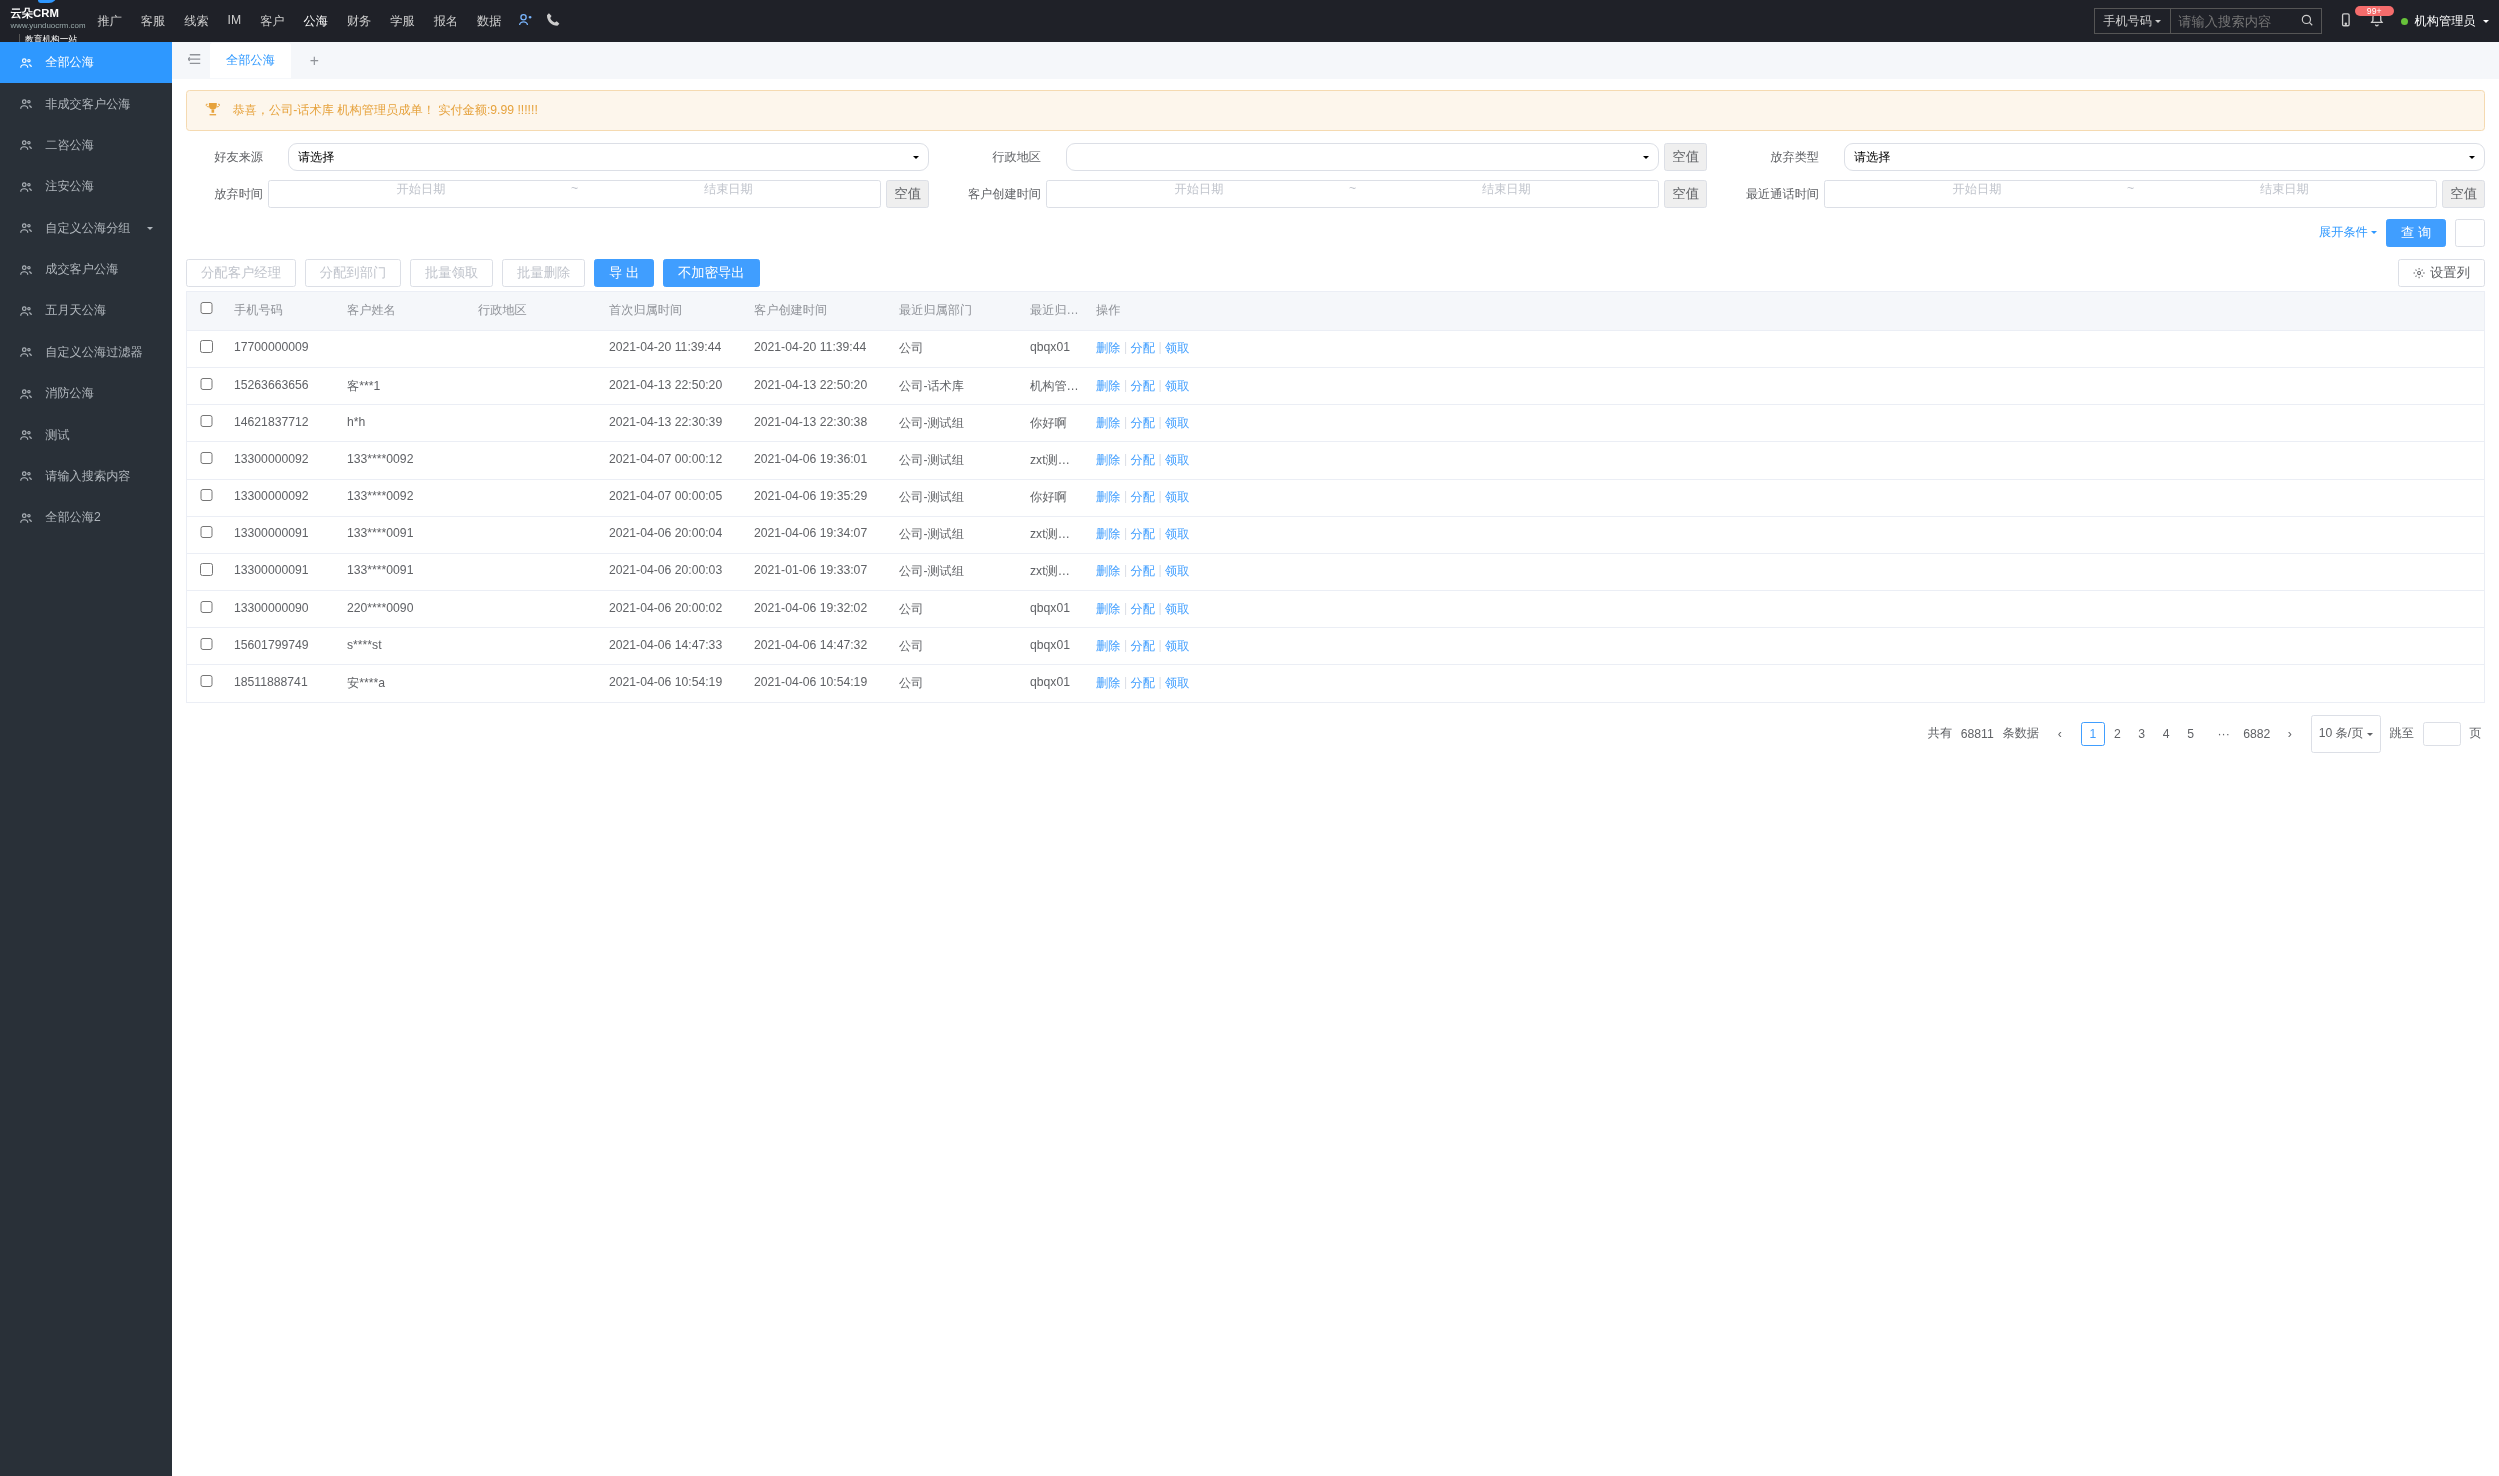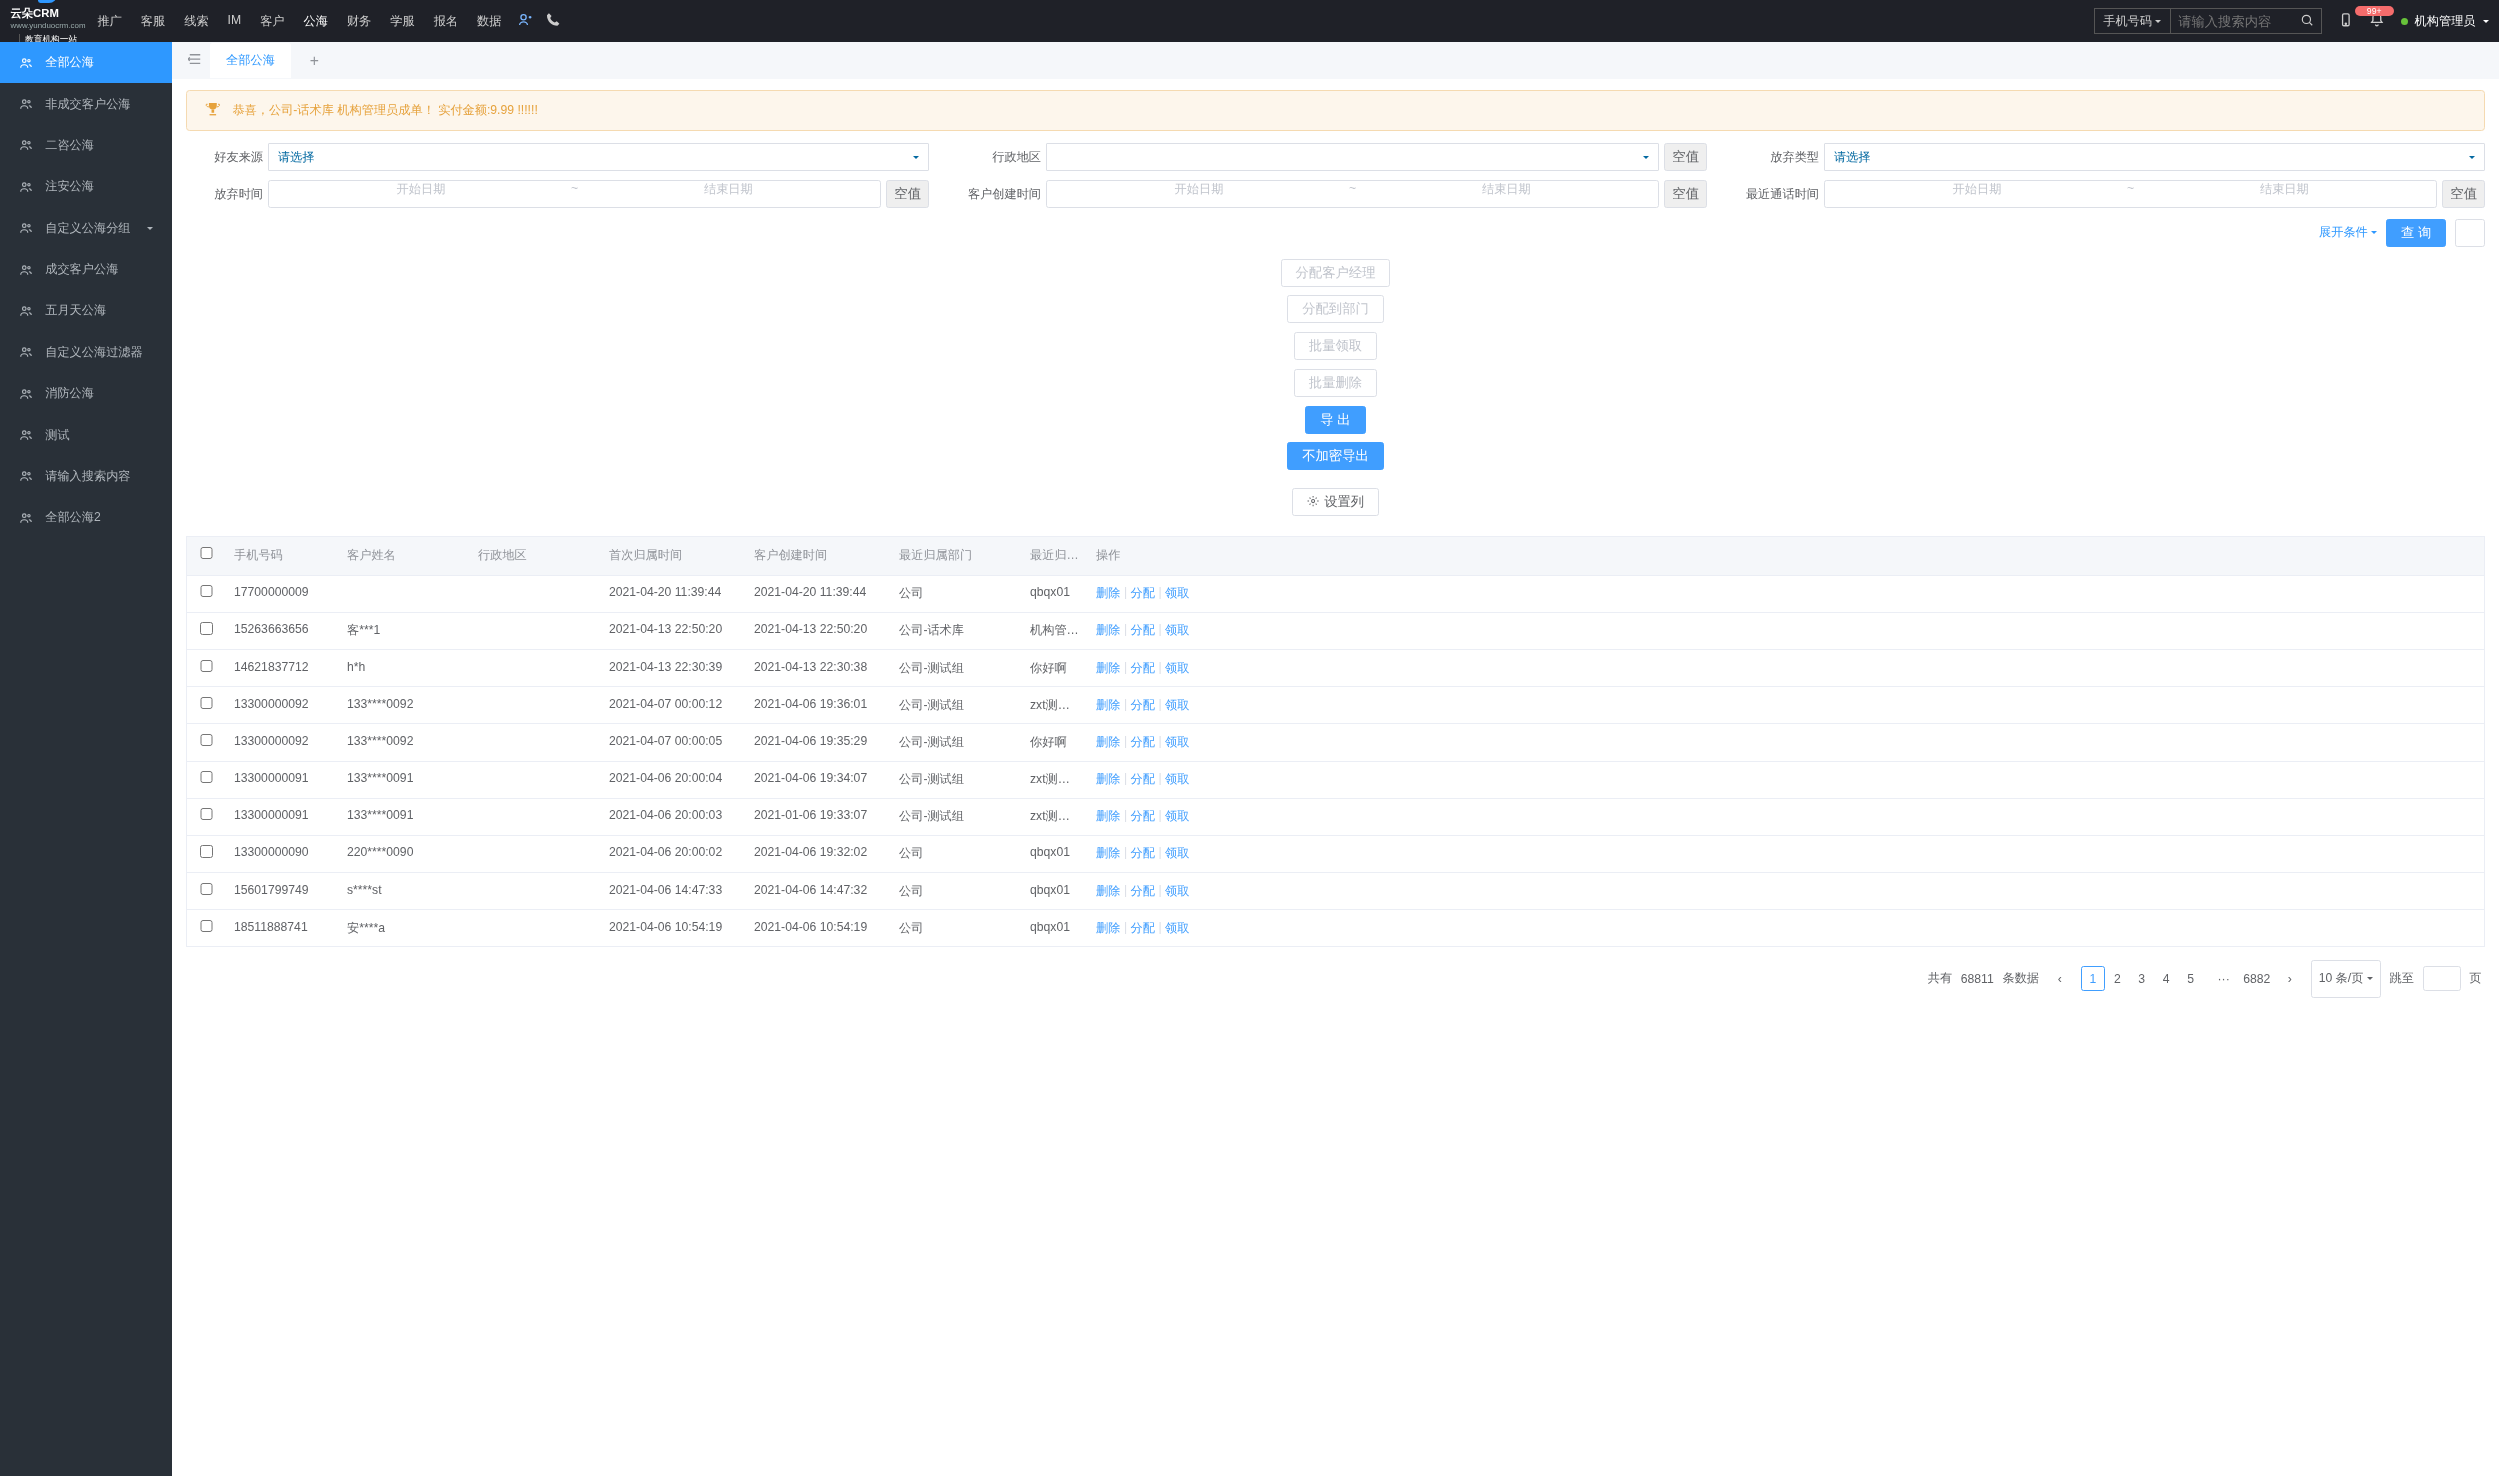--- a/index.html
+++ b/index.html
@@ -32,33 +32,33 @@
 .tab { background: #fff; padding: 8.7px 15.7px; border-radius: 2.6px 2.6px 0 0; color: #2e98ff; cursor: pointer; margin-right: 7px; }
 .tab-add { padding: 5.2px 12.2px; color: #909399; cursor: pointer; font-size: 15.7px; }
 
 .content { flex: 1; background: #fff; padding: 10.5px 14px; overflow: auto; }
 .banner { border: 0.9px solid #f5dab1; background: #fdf6ec; padding: 10.5px 17.5px; border-radius: 3.5px; margin-bottom: 12.2px; color: #e6a23c; display: flex; align-items: center; gap: 12.2px; }
 .trophy { color: #e6a23c; }
 
 .filters { display: grid; grid-template-columns: repeat(3, 1fr); gap: 8.7px 35px; margin-bottom: 10.5px; }
 .filter-item { display: flex; align-items: center; gap: 5.2px; }
 .filter-item label { width: 77px; text-align: right; color: #606266; }
-.sel { flex: 1; height: 28px; border: 0.9px solid #dcdfe6; border-radius: 1px; padding: 0 8.7px; color: #0369a1; display: flex; align-items: center; justify-content: space-between; cursor: pointer; }
+.sel { flex: 1; height: 28px; border: 0.9px solid #dcdfe6; border-radius: 9px; padding: 0 8.7px; color: #000000; display: flex; align-items: center; justify-content: space-between; cursor: pointer; margin-left: 20px; }
 .nul-btn { height: 28px; padding: 0 7px; border: 0.9px solid #dcdfe6; border-radius: 2.6px; cursor: pointer; color: #606266; }
 .date-pair { flex: 1; height: 28px; border: 0.9px solid #dcdfe6; border-radius: 2.6px; display: flex; padding: 0 8.7px; color: #c0c4cc; gap: 7px; }
 .date-pair span { flex: 1; text-align: center; }
 
 .filter-actions { display: flex; justify-content: flex-end; align-items: center; gap: 8.7px; margin-bottom: 12.2px; }
 .link-btn { color: #2e98ff; cursor: pointer; display: flex; align-items: center; gap: 3.5px; }
 .btn { height: 28px; padding: 0 14px; border-radius: 2.6px; border: 0.9px solid #dcdfe6; background: #fff; cursor: pointer; color: #606266; display: inline-flex; align-items: center; }
 .btn.primary { background: #409eff; color: #fff; border-color: #409eff; }
 .btn.disabled { color: #c0c4cc; cursor: not-allowed; }
 .refresh-btn { width: 28px; justify-content: center; }
 
-.action-bar { display: flex; gap: 8.7px; margin-bottom: 20px; align-items: center; flex-direction: column; }
+.action-bar { display: flex; gap: 8.7px; margin-bottom: 4px; align-items: center; }
 .action-bar .spacer { flex: 1; }
 
 .table { border: 0.9px solid #ebeef5; }
 .thead { display: flex; background: #f5f7fa; font-weight: 500; color: #909399; }
 .tcell { padding: 10.5px 7px; border-right: 0.9px solid transparent; overflow: hidden; white-space: nowrap; text-overflow: ellipsis; }
 .ck { width: 40px; text-align: center; }
 .c1 { width: 113px; } .c2 { width: 131px; } .c3 { width: 131px; } .c4 { width: 145px; } .c5 { width: 145px; } .c6 { width: 131px; } .c7 { width: 66px; }
 .op { width: 113px; }
 .trow { display: flex; border-top: 0.9px solid #ebeef5; color: #606266; }
 .trow .tcell { padding: 9.6px 7px; }

